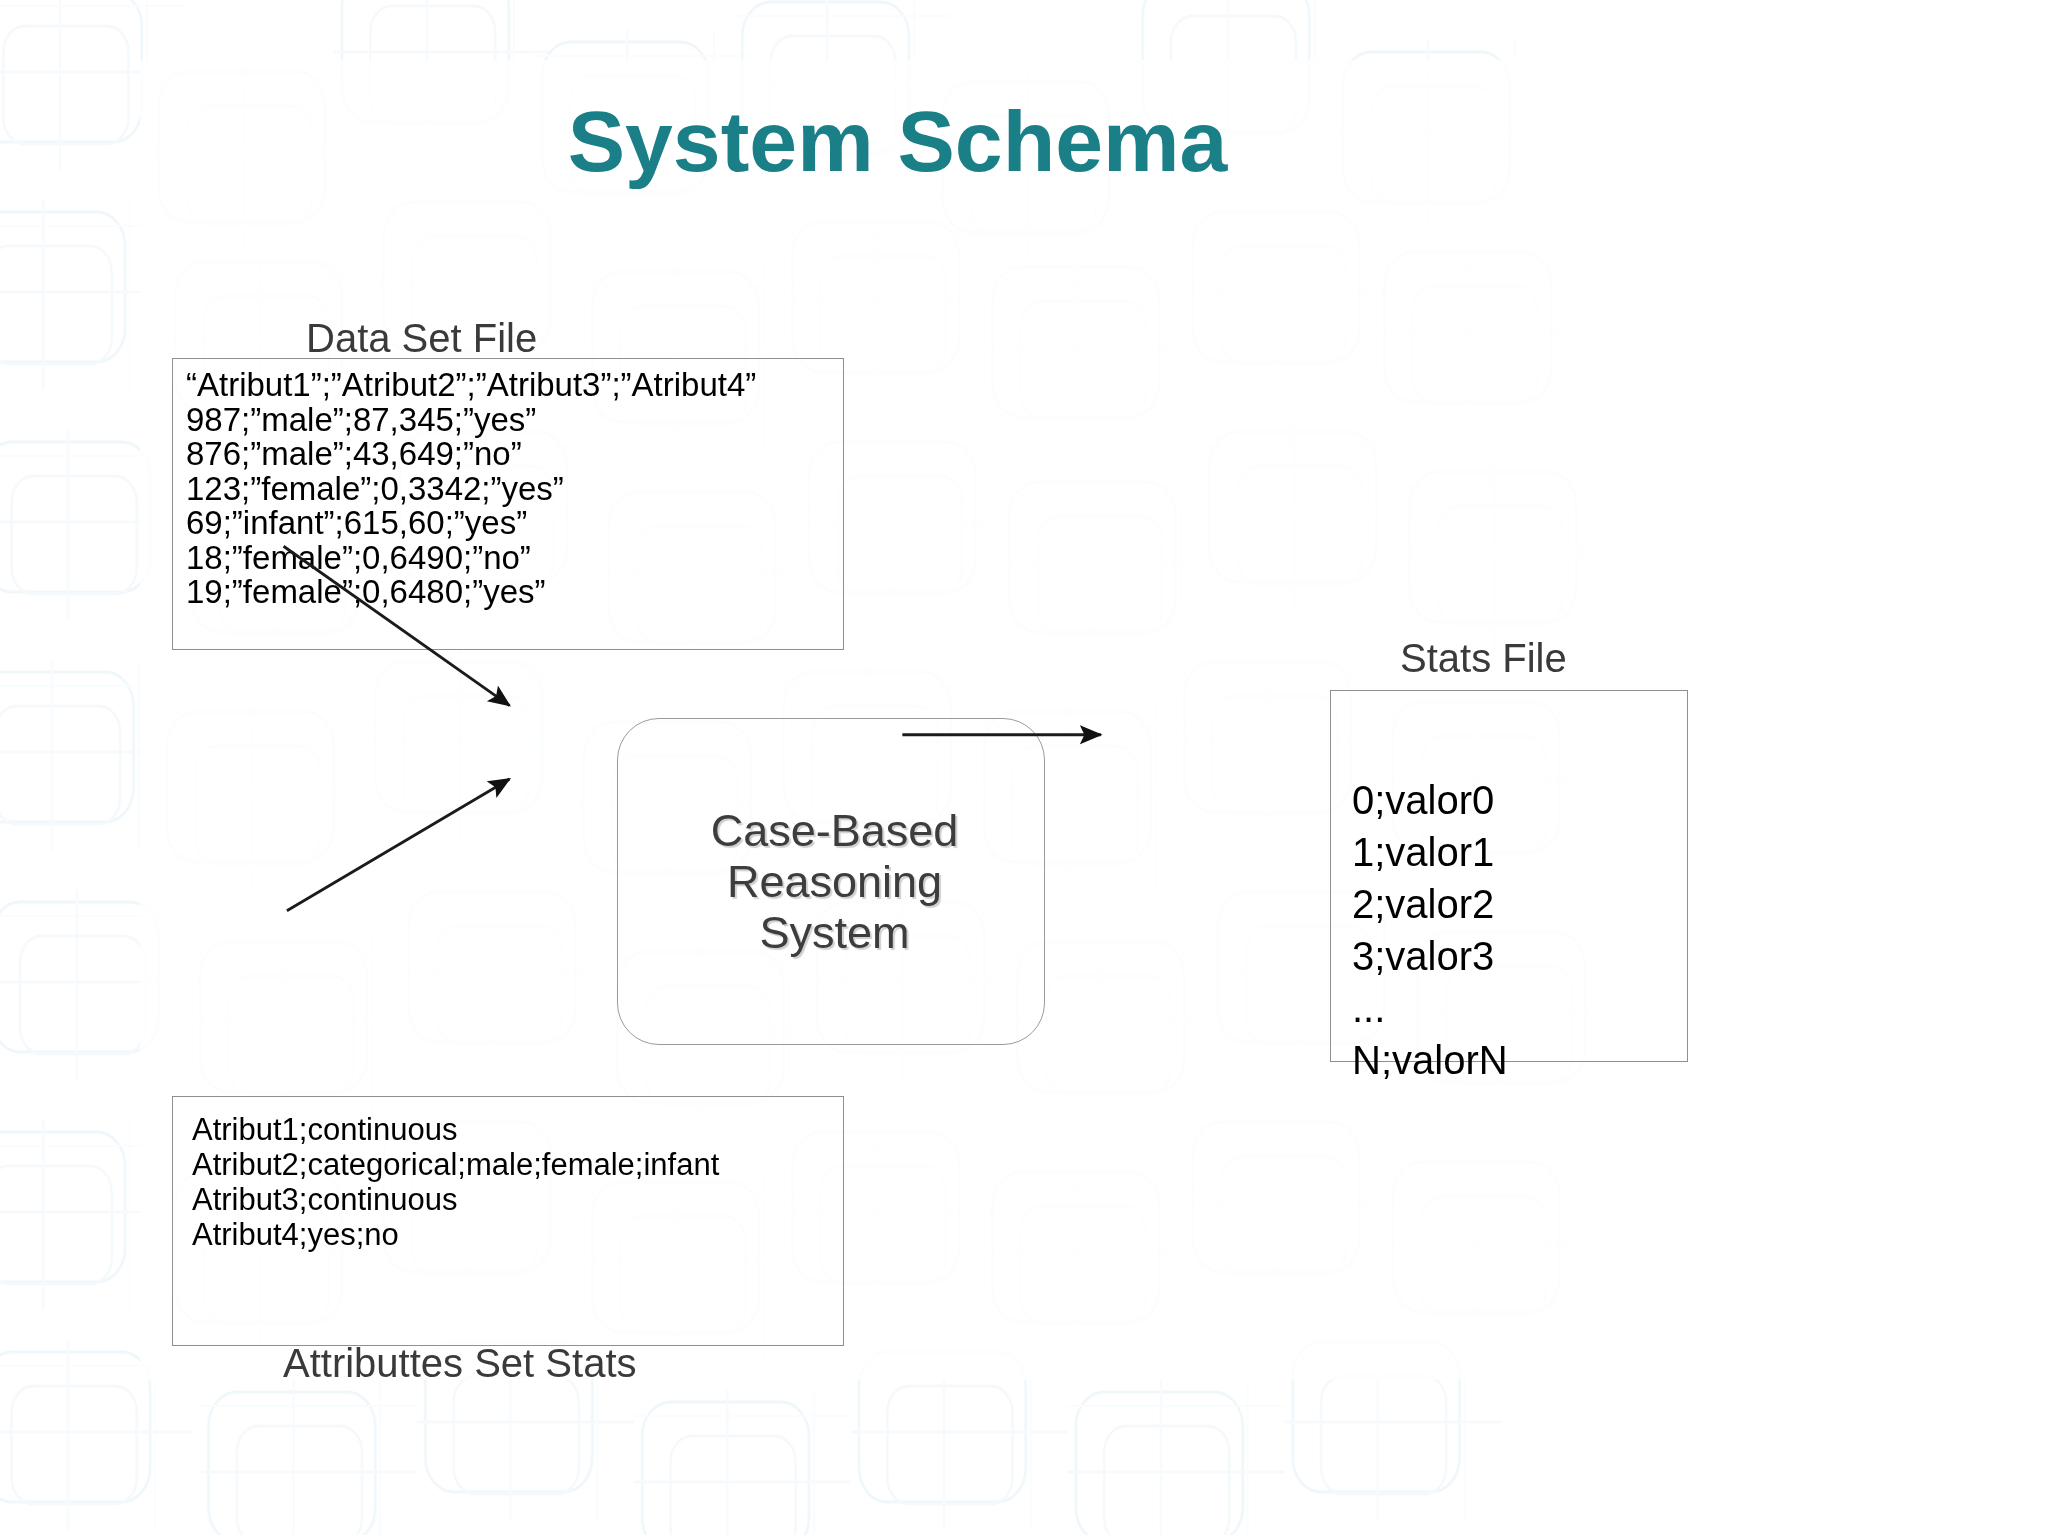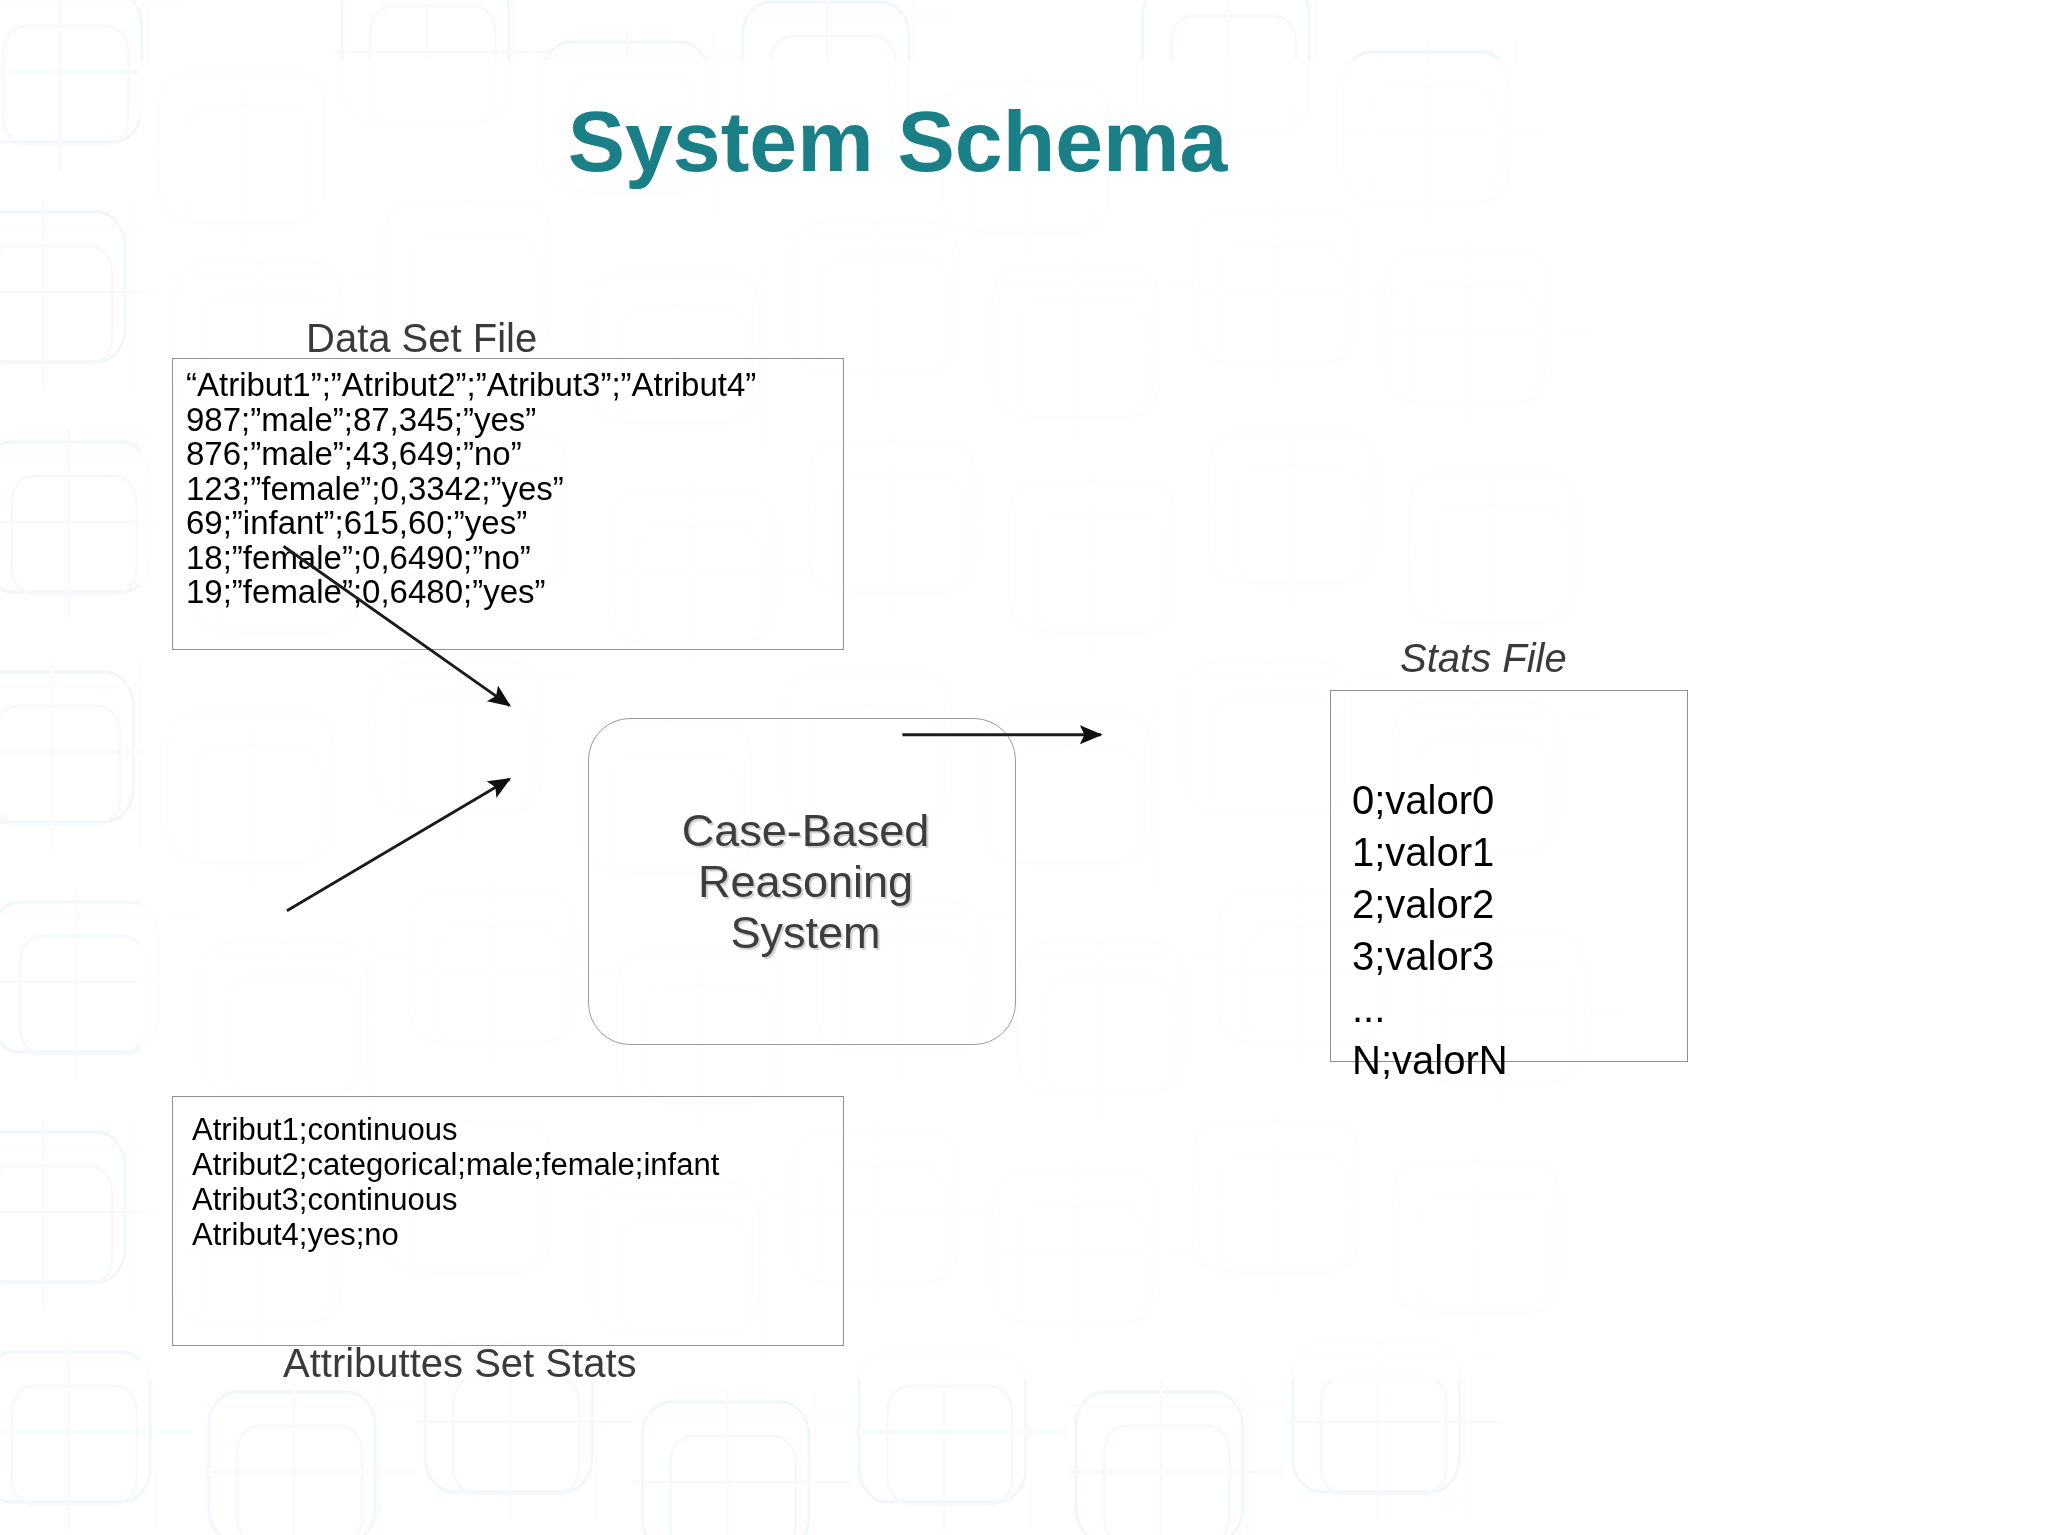--- a/index.html
+++ b/index.html
@@ -99,27 +99,27 @@
   #dataset-label { left: 306px; top: 316px;  }
   #dataset-lines { left: 186px; top: 368px;  font-size: 33px; line-height: 34.5px; }
 
   
   #attrs-box     { left: 172px; top: 1096px; width: 672px; height: 250px; }
   #attrs-lines   { left: 192px; top: 1112px; font-size: 31px; line-height: 35px; }
   #attrs-label   { left: 283px; top: 1341px; }
 
   
   #stats-box     { left: 1330px; top: 690px; width: 358px; height: 372px; }
-  #stats-label   { left: 1400px; top: 636px; font-style: italic; }
+  #stats-label   { left: 1400px; top: 636px; }
   #stats-lines   { left: 1352px; top: 746px; font-size: 40px; line-height: 52px; margin-top: 28px; }
 
   
   #cbr-node {
     position: absolute;
-    left: 588px;
+    left: 617px;
     top: 718px;
     width: 428px;
     height: 327px;
     border: 1px solid #9a9a9a;
     border-radius: 42px;
     box-sizing: border-box;
     display: flex;
     align-items: center;
     justify-content: center;
     padding-left: 7px;

